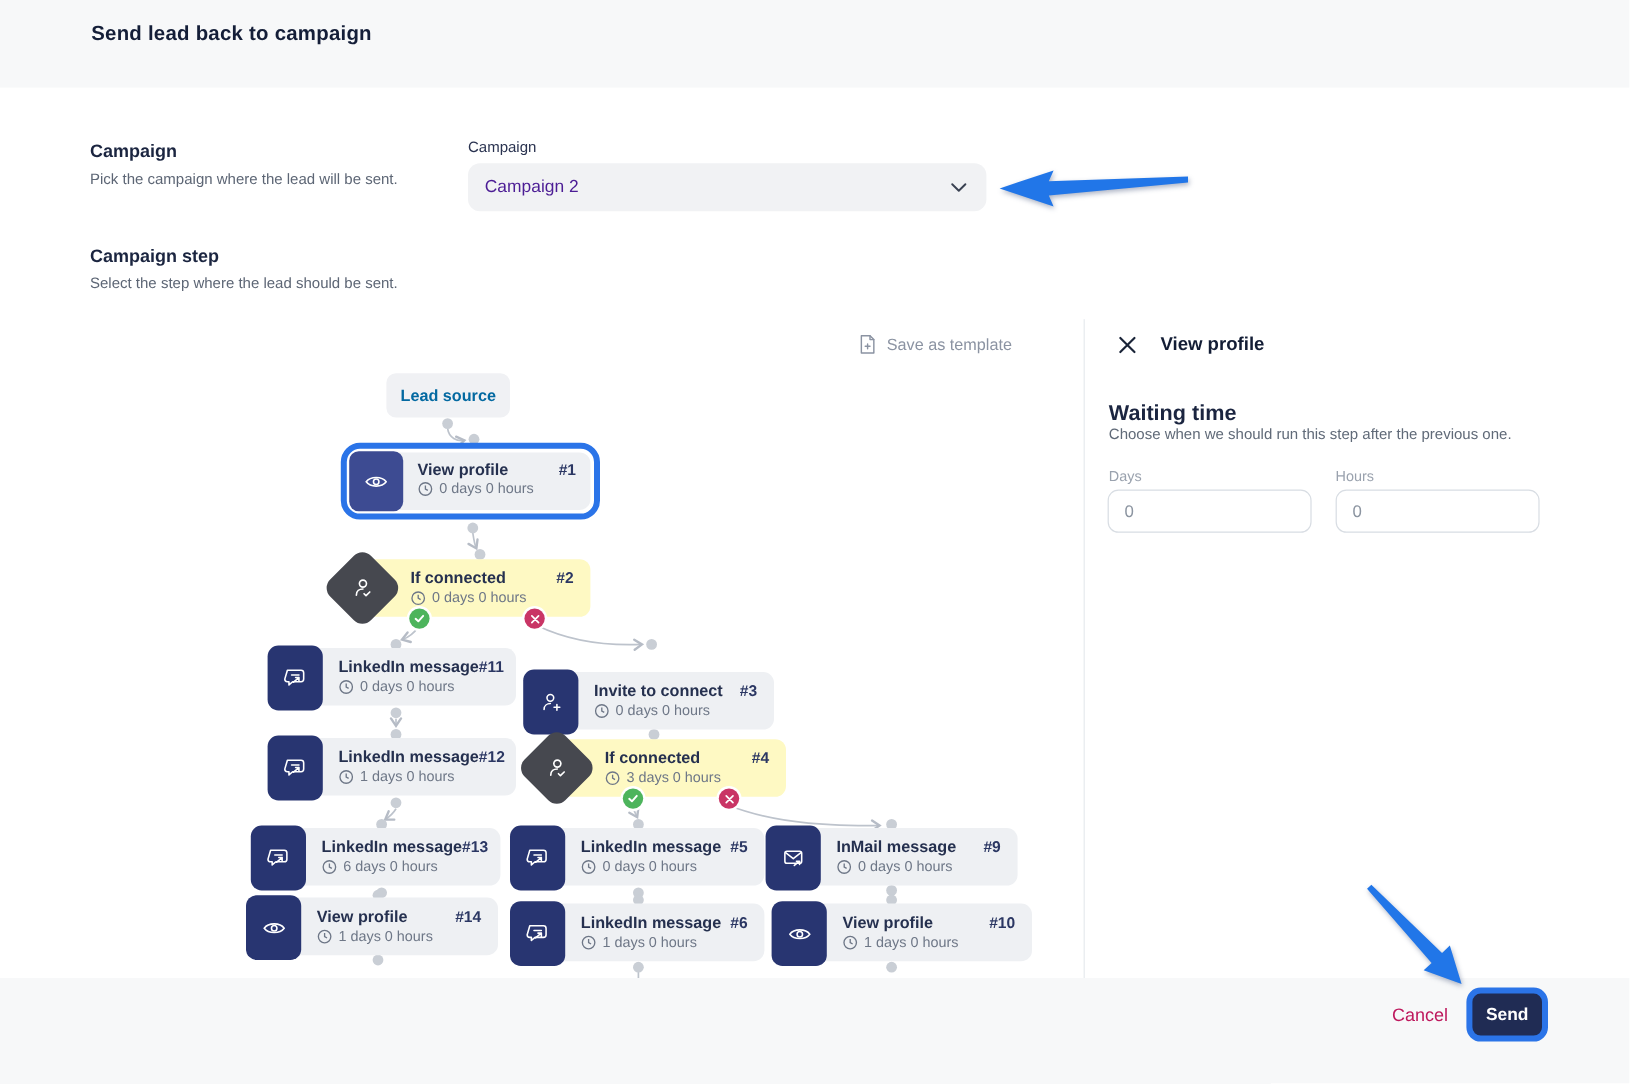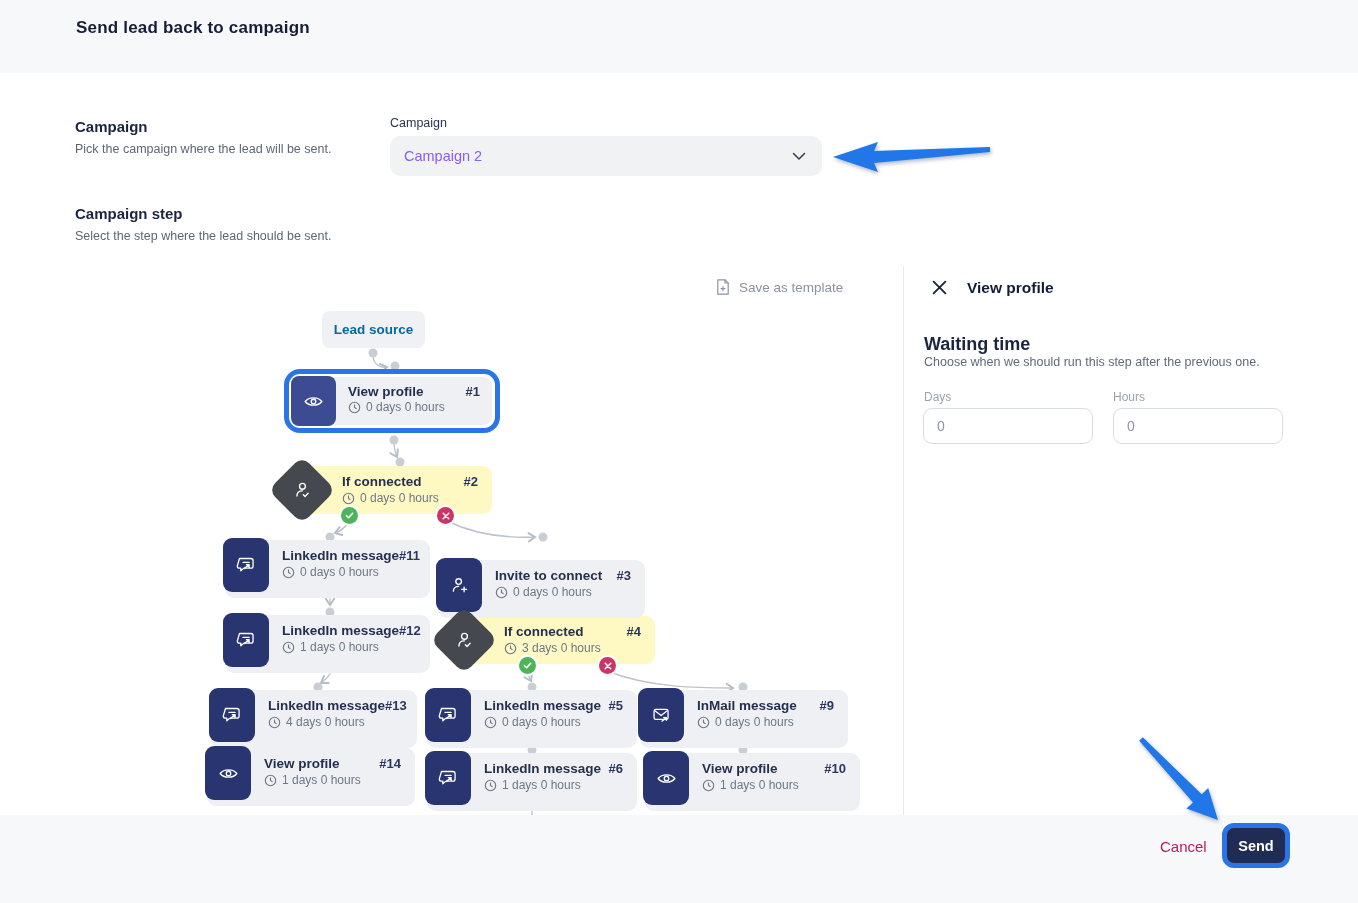--- a/index.html
+++ b/index.html
@@ -13,26 +13,26 @@
 
   
   .sec-label{font-size:15px;font-weight:bold;color:#1b2540;}
   .sec-desc{font-size:12.5px;color:#5d6675;margin-top:7px;}
   .field-label{font-size:12.5px;color:#2a3350;}
 
   
   .dropdown{position:absolute;left:390px;top:136px;width:432px;height:40px;background:#f1f2f4;
             border-radius:10px;display:flex;align-items:center;justify-content:space-between;
             padding:0 16px 0 14px;box-sizing:border-box;cursor:pointer;z-index:6;}
-  .dropdown-value{font-size:14.5px;color:#8b5cf6;}
+  .dropdown-value{font-size:14.5px;color:#4c1d95;}
 
   
   .lead{position:absolute;left:322px;top:311px;width:103px;height:37px;background:#f0f1f4;border-radius:8px;
         display:flex;align-items:center;justify-content:center;font-size:13.5px;font-weight:bold;color:#0369a1;z-index:10;}
-  .fnode{position:absolute;height:58px;background:#eef0f3;border-radius:9px;z-index:10;box-sizing:border-box;}
+  .fnode{position:absolute;height:48px;background:#eef0f3;border-radius:9px;z-index:10;box-sizing:border-box;}
   .icon-block{position:absolute;left:-2px;top:-2px;width:46px;height:54px;background:#283571;border-radius:9px;
               display:flex;align-items:center;justify-content:center;z-index:2;}
   .nrow{display:flex;justify-content:space-between;align-items:baseline;padding:8px 14px 0 57px;}
   .ntitle{font-size:13.5px;font-weight:bold;color:#25304f;white-space:nowrap;}
   .nstep{font-size:13px;font-weight:bold;color:#2b3763;}
   .nwait{display:flex;align-items:center;gap:5px;padding-left:57px;margin-top:2px;font-size:12px;color:#6e7787;white-space:nowrap;}
   .cnode .nrow{padding-left:42px;}
   .cnode .nwait{padding-left:42px;}
   .cnode{position:absolute;height:48px;background:#fef9c3;border-radius:9px;z-index:9;box-sizing:border-box;}
   .diamond{position:absolute;width:48px;height:48px;background:#46484f;border-radius:10px;transform:rotate(45deg);
@@ -319,21 +319,21 @@
   </div>
   <div class="nrow">
     <span class="ntitle">LinkedIn message</span>
     <span class="nstep">#13</span>
   </div>
   <div class="nwait">
     <svg width="13" height="13" viewBox="0 0 14 14" fill="none" stroke="#6e7787" stroke-width="1.2">
         <circle cx="7" cy="7" r="5.6"></circle>
         <path d="M7 3.8 v3.2 l2.2 1.3"></path>
       </svg>
-    <span>4 days 0 hours</span>
+    <span>6 days 0 hours</span>
   </div>
 </div>
 
 <div class="fnode" style="left:427px;top:690px;width:210px;">
   <div class="icon-block">
     <svg width="21" height="21" viewBox="0 0 24 24" fill="none" stroke="#fff" stroke-width="1.5" stroke-linecap="round" stroke-linejoin="round">
       <path d="M4 5 h13 a2.5 2.5 0 0 1 2.5 2.5 v6 a2.5 2.5 0 0 1 -2.5 2.5 h-8 l-3.5 3 v-3 h-1.5 a2.5 2.5 0 0 1 -2.5 -2.5 z" transform="translate(0,-1)"></path>
       <path d="M8 8.5 h7"></path>
         <path d="M9.5 15.5 l5.5-4.5 M15 11 v3.2 M15 11 h-3.2"></path>
     </svg>

